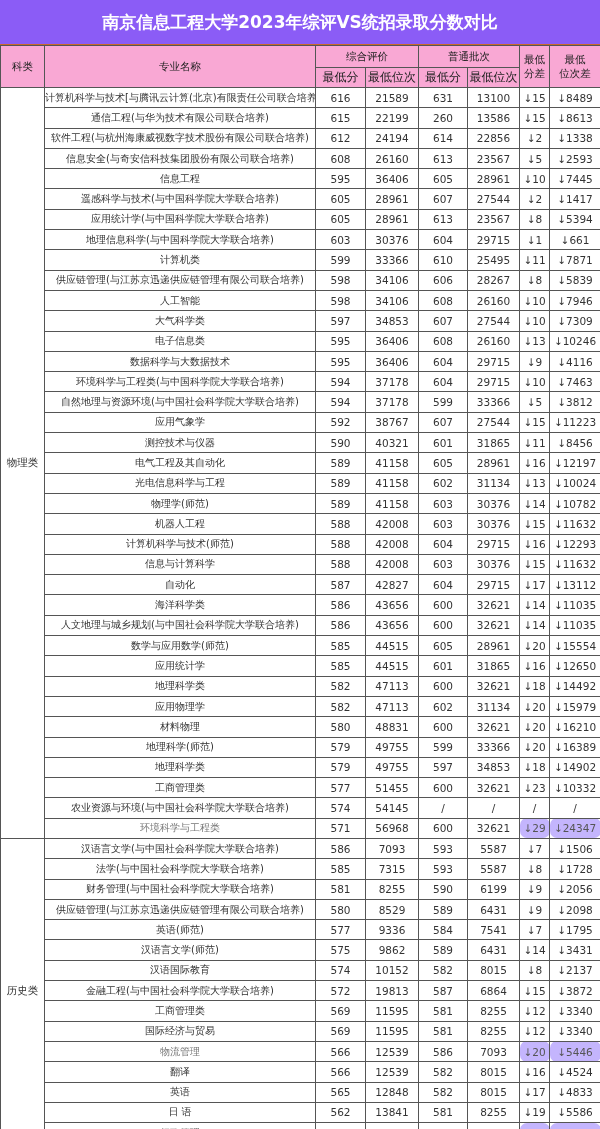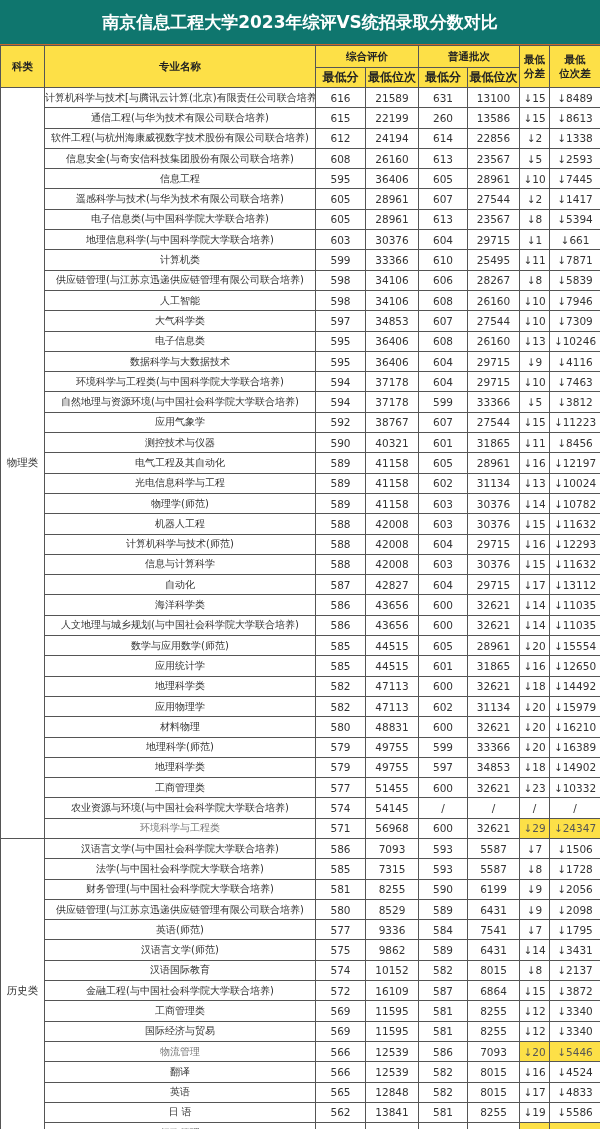--- a/index.html
+++ b/index.html
@@ -1,34 +1,34 @@
 <!DOCTYPE html>
 <html><head>
 <meta charset="utf-8">
 <style>
   html, body { margin: 0; padding: 0; background: #ffffff; }
   body { width: 600px; height: 1129px; overflow: hidden; font-family: "DejaVu Sans", "Liberation Sans", sans-serif; }
   .title-bar {
-    height: 44px; background: #0f766e; color: #ffffff;
+    height: 44px; background: #8b5cf6; color: #ffffff;
     display: flex; align-items: center; justify-content: center;
     font-size: 17px; font-weight: bold; letter-spacing: 0px;
     border-bottom: 1px solid #c9682a;
   }
   table { border-collapse: collapse; width: 600px; table-layout: fixed; }
   td, th {
     border: 1px solid #555555; padding: 0; text-align: center;
     font-size: 10.5px; color: #333333; overflow: hidden; white-space: nowrap;
   }
-  thead th { background: #fde047; font-weight: bold; color: #222222; }
+  thead th { background: #f9a8d4; font-weight: normal; color: #222222; }
   thead tr.h1 th { height: 21px; }
   thead tr.h2 th { height: 19px; font-size: 12px; }
   tbody td { height: 19.3px; }
   td.name { font-size: 10px; }
   td.cat { font-size: 10.5px; color: #333333; font-family: Liberation Serif, serif; }
-  td.hl { background: #fde047; color: #555555; }
+  td.hl { background: #c4b5fd; color: #555555; border-radius: 7px; }
   tr.faded td.name { color: #777777; font-family: Liberation Serif, serif; }
 </style>
 </head>
 <body>
 
 <div class="title-bar">南京信息工程大学2023年综评VS统招录取分数对比</div>
 
 <table>
   <colgroup>
     <col style="width:44px">
@@ -103,30 +103,30 @@
       <tr>
         <td class="name">信息工程</td>
         <td>595</td>
         <td>36406</td>
         <td>605</td>
         <td>28961</td>
         <td>↓10</td>
         <td>↓7445</td>
       </tr>
       <tr>
-        <td class="name">遥感科学与技术(与华为技术有限公司联合培养)</td>
+        <td class="name">遥感科学与技术(与中国科学院大学联合培养)</td>
         <td>605</td>
         <td>28961</td>
         <td>607</td>
         <td>27544</td>
         <td>↓2</td>
         <td>↓1417</td>
       </tr>
       <tr>
-        <td class="name">电子信息类(与中国科学院大学联合培养)</td>
+        <td class="name">应用统计学(与中国科学院大学联合培养)</td>
         <td>605</td>
         <td>28961</td>
         <td>613</td>
         <td>23567</td>
         <td>↓8</td>
         <td>↓5394</td>
       </tr>
       <tr>
         <td class="name">地理信息科学(与中国科学院大学联合培养)</td>
         <td>603</td>
@@ -457,21 +457,21 @@
         <td>574</td>
         <td>10152</td>
         <td>582</td>
         <td>8015</td>
         <td>↓8</td>
         <td>↓2137</td>
       </tr>
       <tr>
         <td class="name">金融工程(与中国社会科学院大学联合培养)</td>
         <td>572</td>
-        <td>16109</td>
+        <td>19813</td>
         <td>587</td>
         <td>6864</td>
         <td>↓15</td>
         <td>↓3872</td>
       </tr>
       <tr>
         <td class="name">工商管理类</td>
         <td>569</td>
         <td>11595</td>
         <td>581</td>

